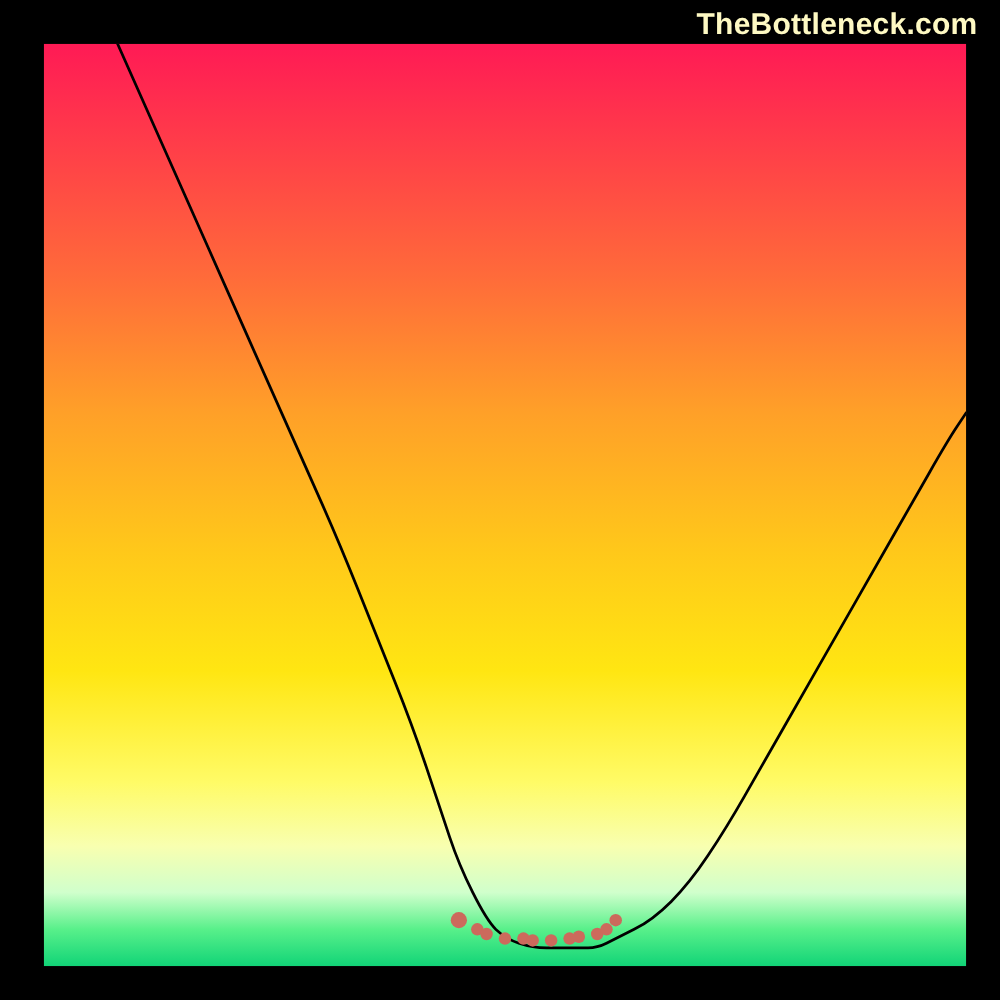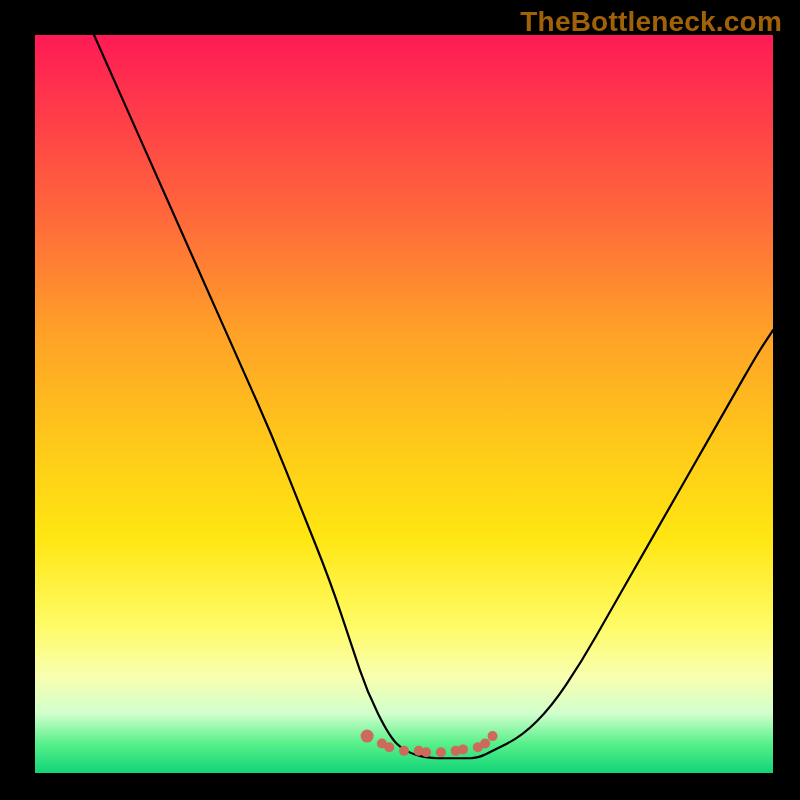--- a/index.html
+++ b/index.html
@@ -14,23 +14,23 @@
     position: relative;
     width: 800px;
     height: 800px;
     background: #000;
   }
   .watermark {
     position: absolute;
     top: 6px;
     right: 18px;
     font-family: Arial, Helvetica, sans-serif;
-    font-size: 28px;
+    font-size: 24px;
     font-weight: bold;
-    color: #a16207;
+    color: #fef9c3;
     letter-spacing: 0.2px;
     user-select: none;
   }
   .plot-area {
     position: absolute;
     left: 35px;
     top: 35px;
     width: 738px;
     height: 738px;
     overflow: hidden;

